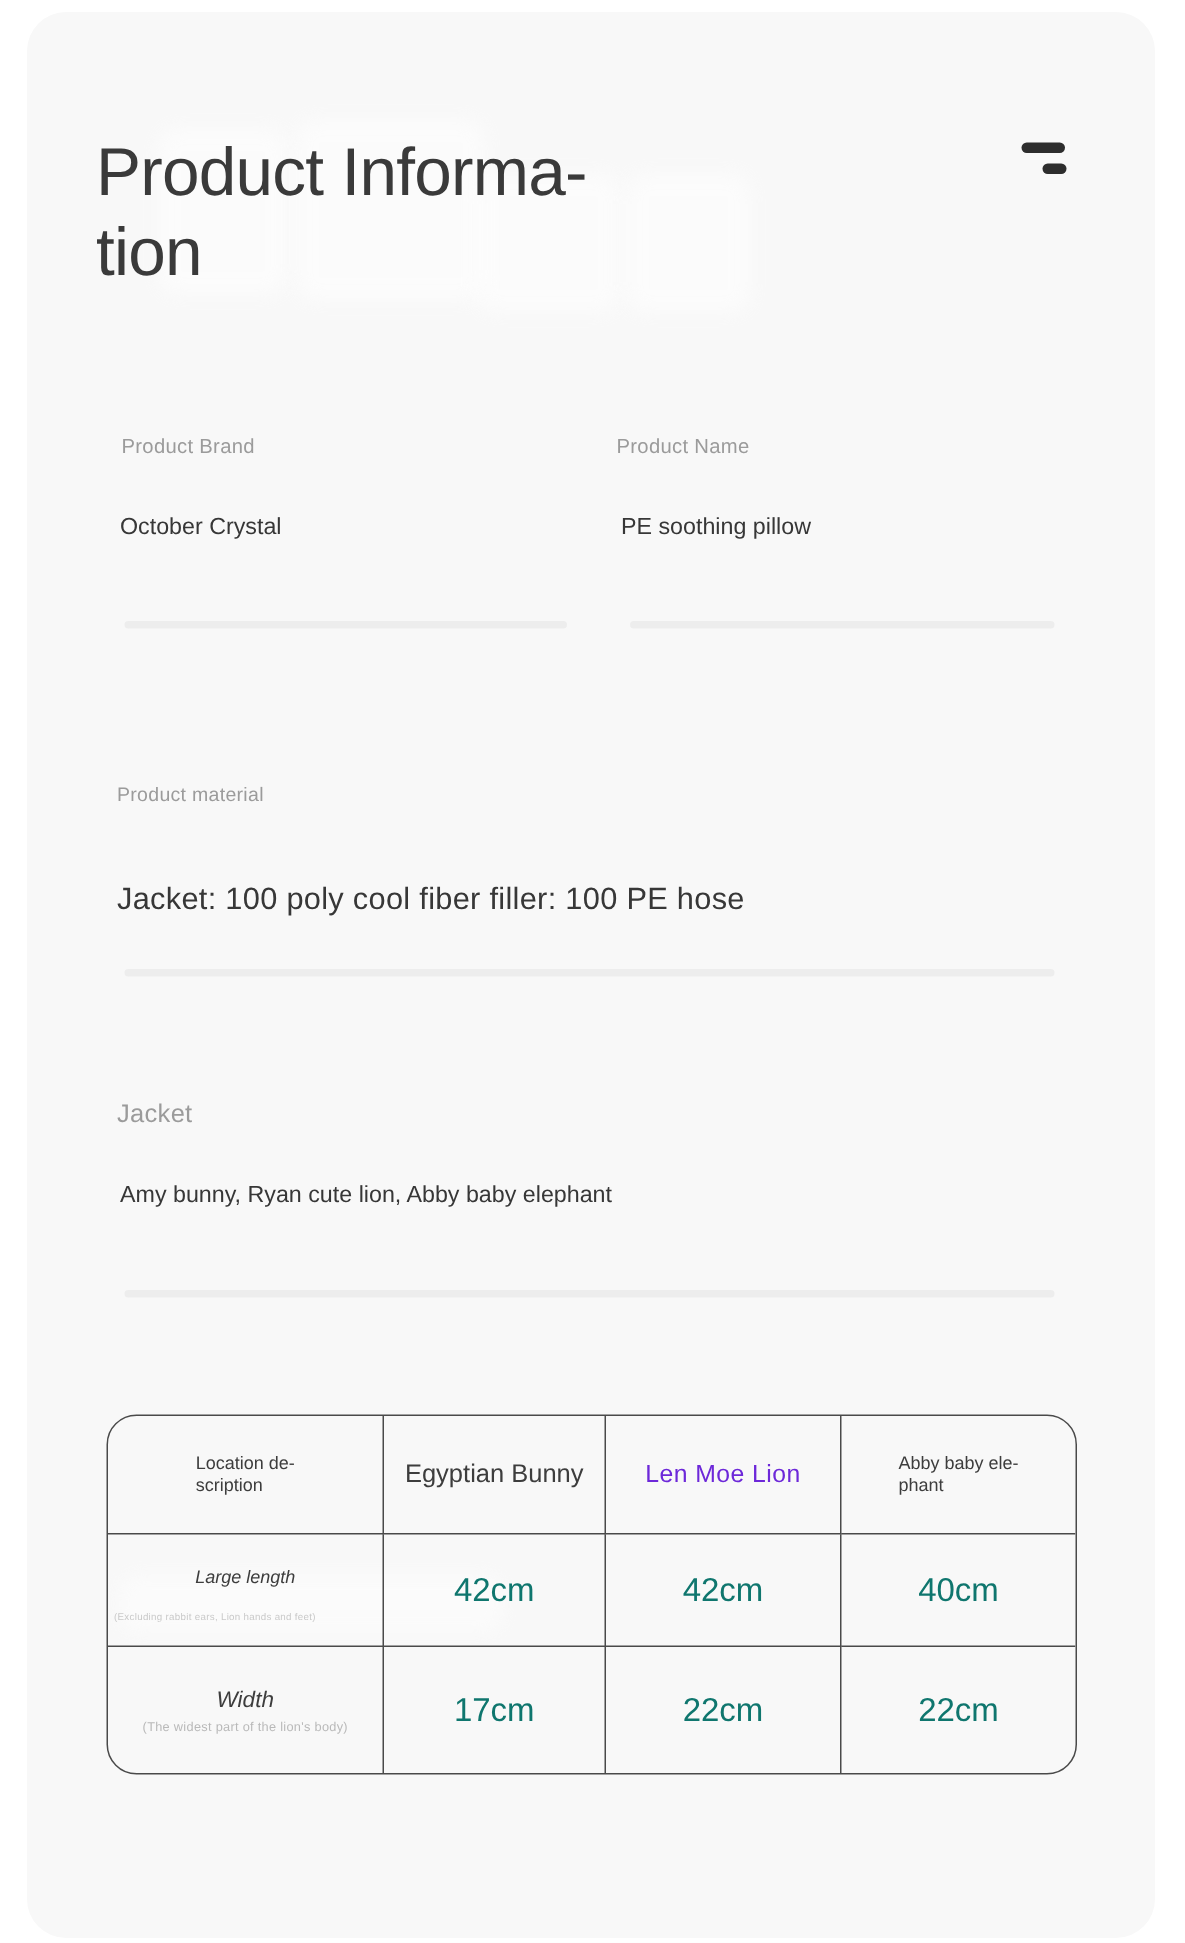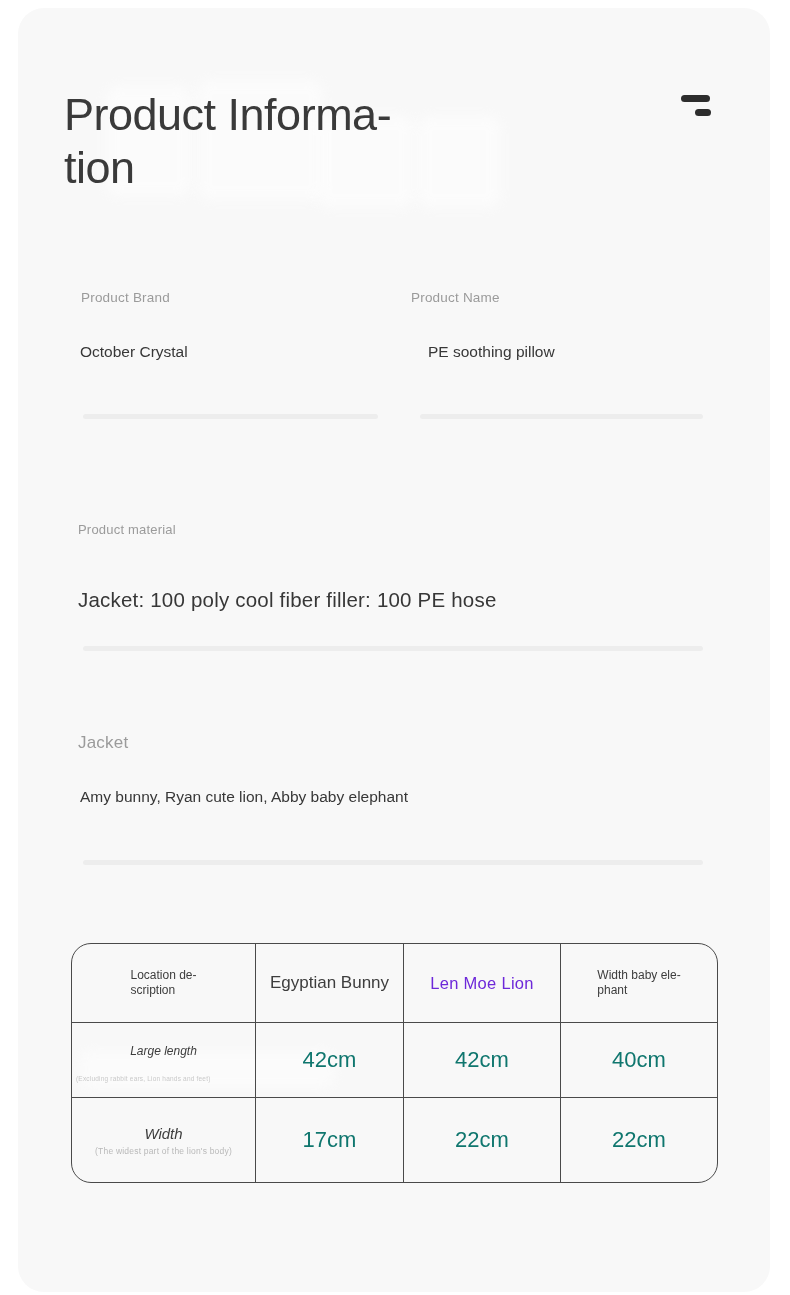--- a/index.html
+++ b/index.html
@@ -33,21 +33,21 @@
   .mark .bar-short { right:0; top:14px; width:16px; }
 
   .field-label { position:absolute; font-size:13.5px; color:#9b9b9b; letter-spacing:.2px; }
   .field-value { position:absolute; font-size:15.5px; color:#373737; }
   .divider { position:absolute; height:5px; border-radius:3px; background:#ededed; }
 
   .lbl-brand    { left:63px;  top:282px; }
   .val-brand    { left:62px;  top:335px; }
   .div-brand    { left:65px;  top:406px; width:295px; }
   .lbl-name     { left:393px; top:282px; }
-  .val-name     { left:410px; top:335px; }
+  .val-name     { left:396px; top:335px; }
   .div-name     { left:402px; top:406px; width:283px; }
 
   .lbl-material { left:60px;  top:514px; font-size:13px; }
   .val-material { left:60px;  top:580px; font-size:20.5px; letter-spacing:.2px; }
   .div-material { left:65px;  top:638px; width:620px; }
 
   .lbl-color    { left:60px;  top:725px; font-size:17px; }
   .val-color    { left:62px;  top:780px; }
   .div-color    { left:65px;  top:852px; width:620px; }
 
@@ -117,21 +117,21 @@
         <span class="hdr-small">Location de-
 scription</span>
       </div>
       <div class="cell">
         <span class="hdr-med">Egyptian Bunny</span>
       </div>
       <div class="cell">
         <span class="hdr-big">Len Moe Lion</span>
       </div>
       <div class="cell last-col">
-        <span class="hdr-small">Width baby ele-
+        <span class="hdr-small">Abby baby ele-
 phant</span>
       </div>
 
       <div class="cell cell-large-length">
         <span class="row-main">Large length</span>
         <span class="row-note">(Excluding rabbit ears, Lion hands and feet)</span>
       </div>
       <div class="cell val-cell">42cm</div>
       <div class="cell val-cell">42cm</div>
       <div class="cell val-cell last-col">40cm</div>

